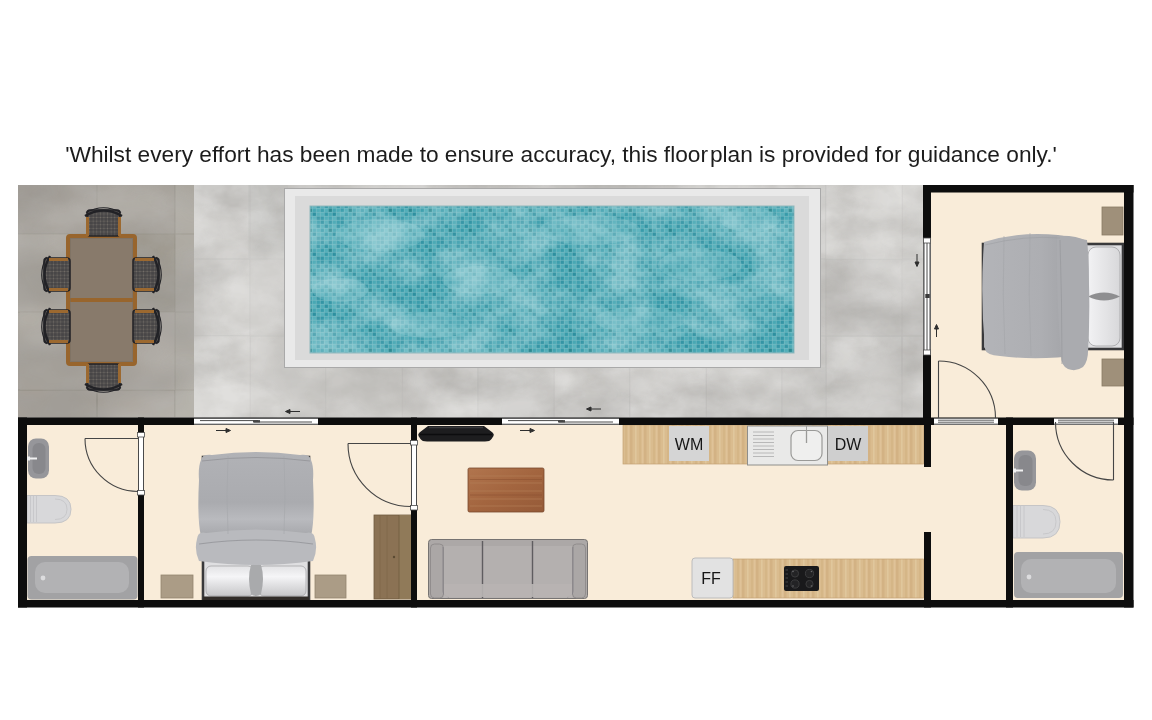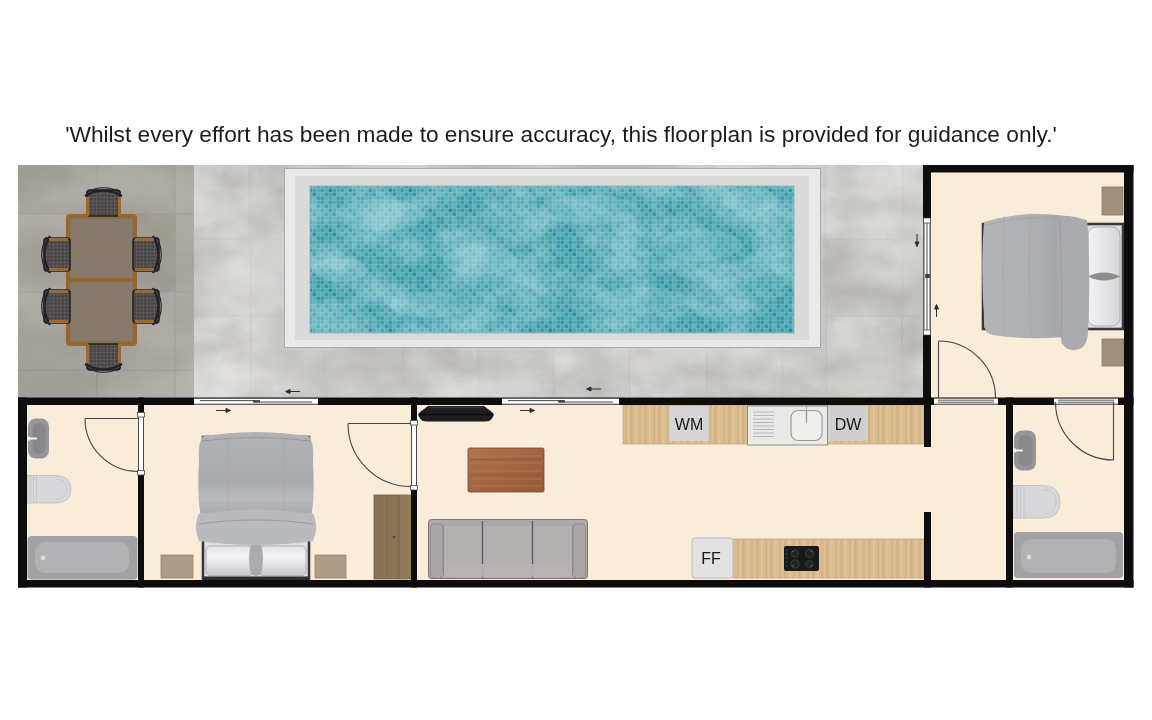--- a/index.html
+++ b/index.html
@@ -1,16 +1,16 @@
 <!DOCTYPE html>
 <html><head>
 <meta charset="utf-8">
 <style>
 html,body{margin:0;padding:0;background:#ffffff;}
-#page{position:relative;width:1152px;height:648px;background:#a21caf;overflow:hidden;}
+#page{position:relative;width:1152px;height:648px;background:#a21caf;overflow:hidden;margin-top:20px;}
 svg{display:block;}
 </style>
 </head>
 <body>
 <div id="page">
 <svg width="1152" height="720" viewBox="0 0 1152 720" xmlns="http://www.w3.org/2000/svg">
 <defs>
   <filter id="concrete" x="0%" y="0%" width="100%" height="100%">
     <feTurbulence type="fractalNoise" baseFrequency="0.028 0.042" numOctaves="4" seed="11" result="n"></feTurbulence>
     <feColorMatrix in="n" type="matrix" values="0 0 0 0 0.42  0 0 0 0 0.41  0 0 0 0 0.39  0 0 0 1.7 -0.5"></feColorMatrix>

